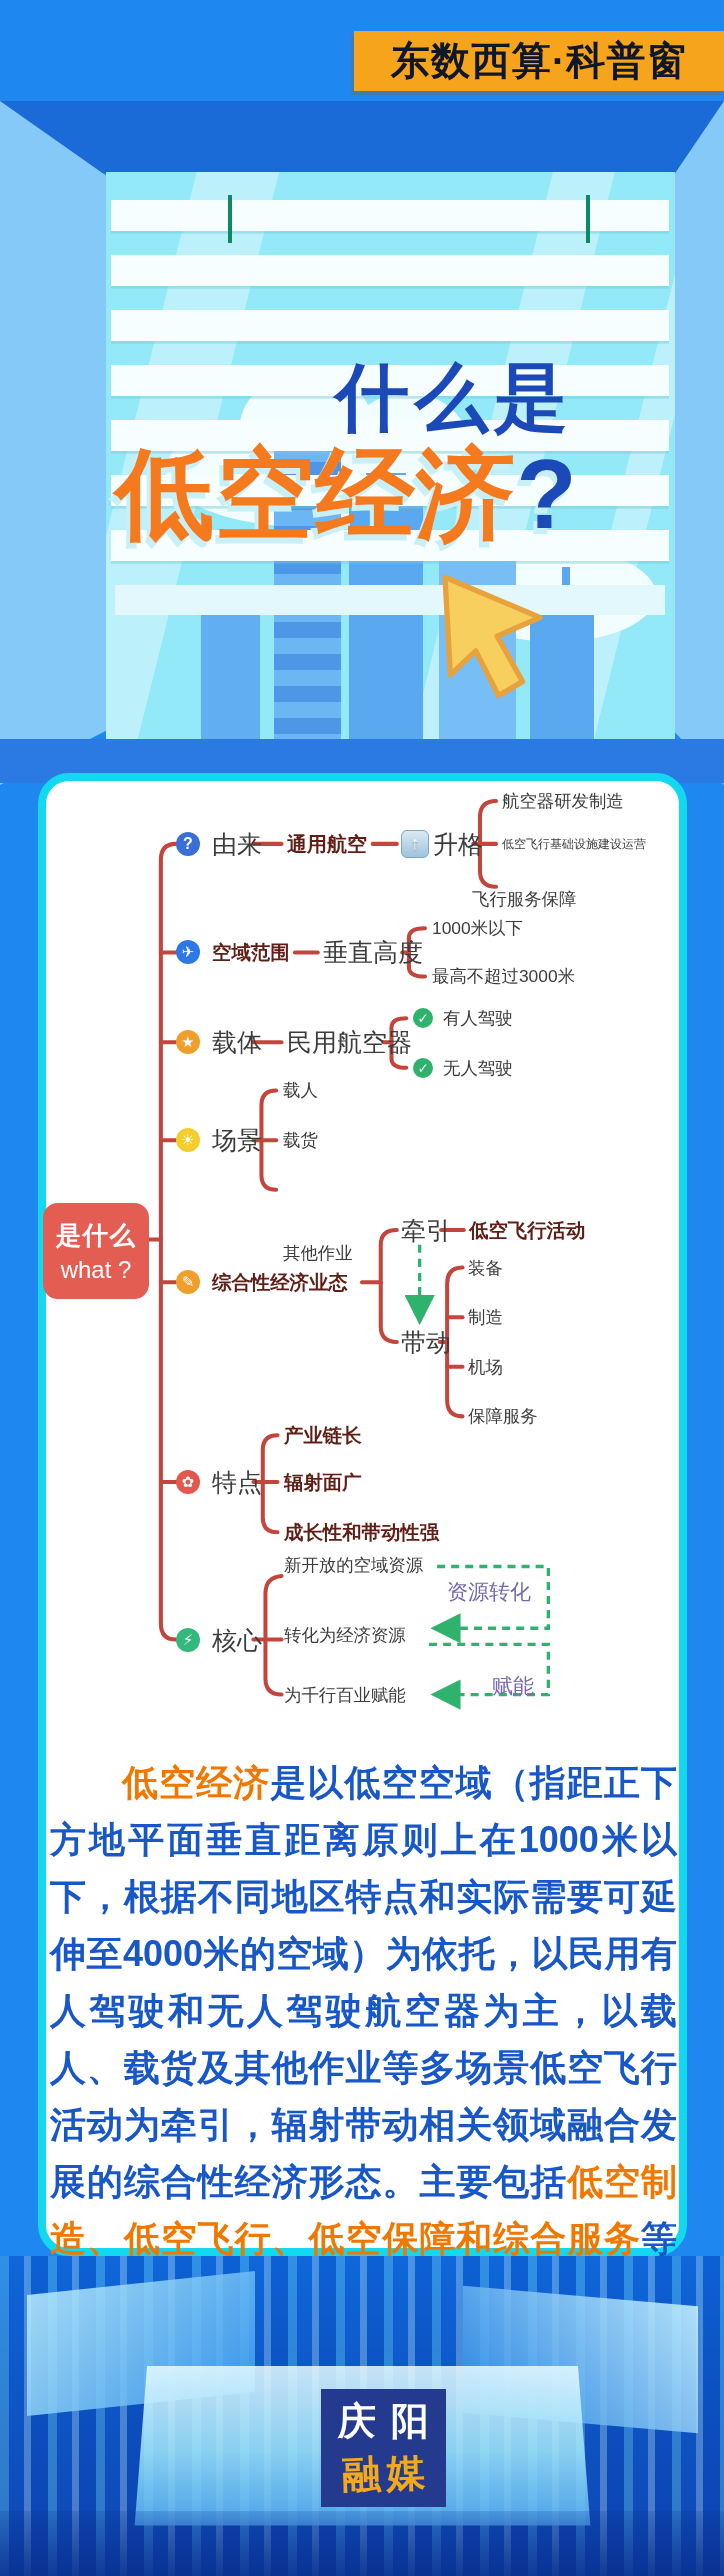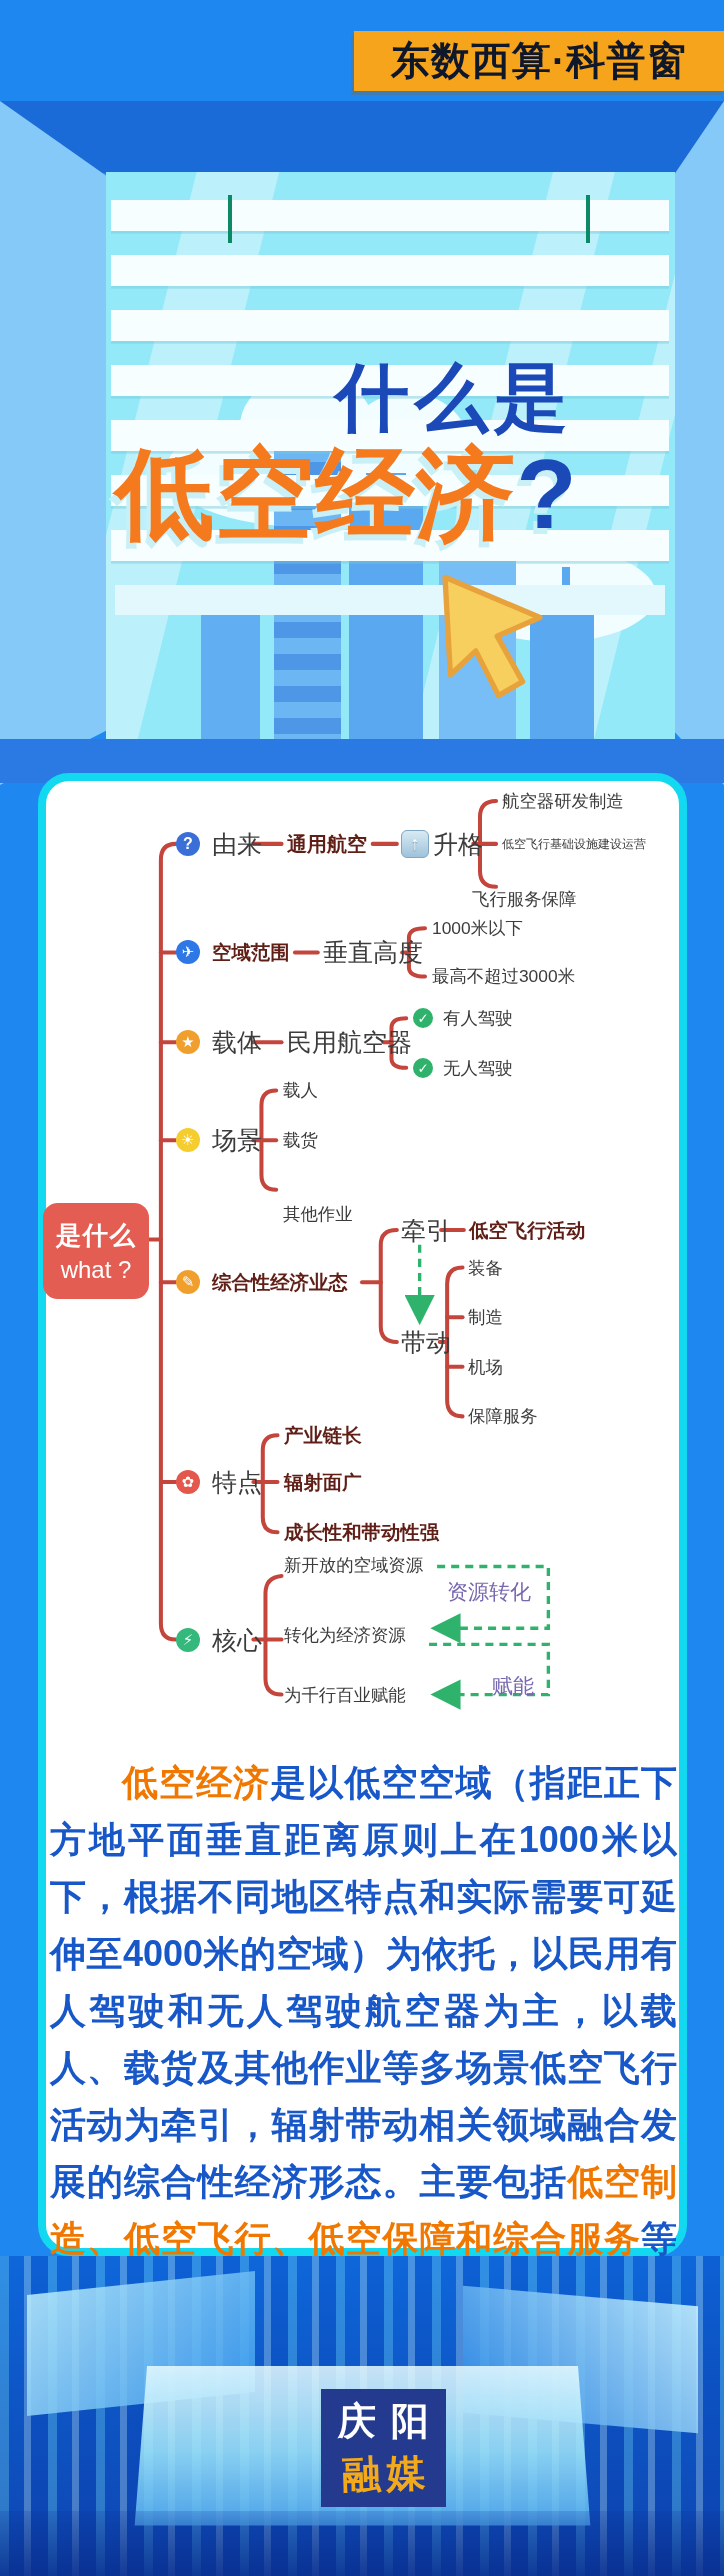--- a/index.html
+++ b/index.html
@@ -241,21 +241,21 @@
 <div class="node n28" style="left:212px;top:1042px;">载体</div>
 <div class="node n28" style="left:287px;top:1042px;">民用航空器</div>
 <div class="sicon" style="left:413px;top:1018px;">✓</div>
 <div class="sicon" style="left:413px;top:1068px;">✓</div>
 <div class="node" style="left:443px;top:1018px;">有人驾驶</div>
 <div class="node" style="left:443px;top:1068px;">无人驾驶</div>
 
 <div class="node n28" style="left:212px;top:1140px;">场景</div>
 <div class="node" style="left:283px;top:1090px;">载人</div>
 <div class="node" style="left:283px;top:1140px;">载货</div>
-<div class="node" style="left:283px;top:1214px;font-family:Liberation Mono, monospace;">其他作业</div>
+<div class="node" style="left:283px;top:1253px;font-family:Liberation Mono, monospace;">其他作业</div>
 
 <div class="node maroon" style="left:212px;top:1282px;font-size:19.4px;">综合性经济业态</div>
 <div class="node n28" style="left:401px;top:1230px;">牵引</div>
 <div class="node maroon" style="left:469px;top:1230px;font-size:19.4px;">低空飞行活动</div>
 <div class="node n28" style="left:401px;top:1342px;">带动</div>
 <div class="node" style="left:468px;top:1268px;">装备</div>
 <div class="node" style="left:468px;top:1317px;">制造</div>
 <div class="node" style="left:468px;top:1367px;">机场</div>
 <div class="node" style="left:468px;top:1416px;">保障服务</div>
 

